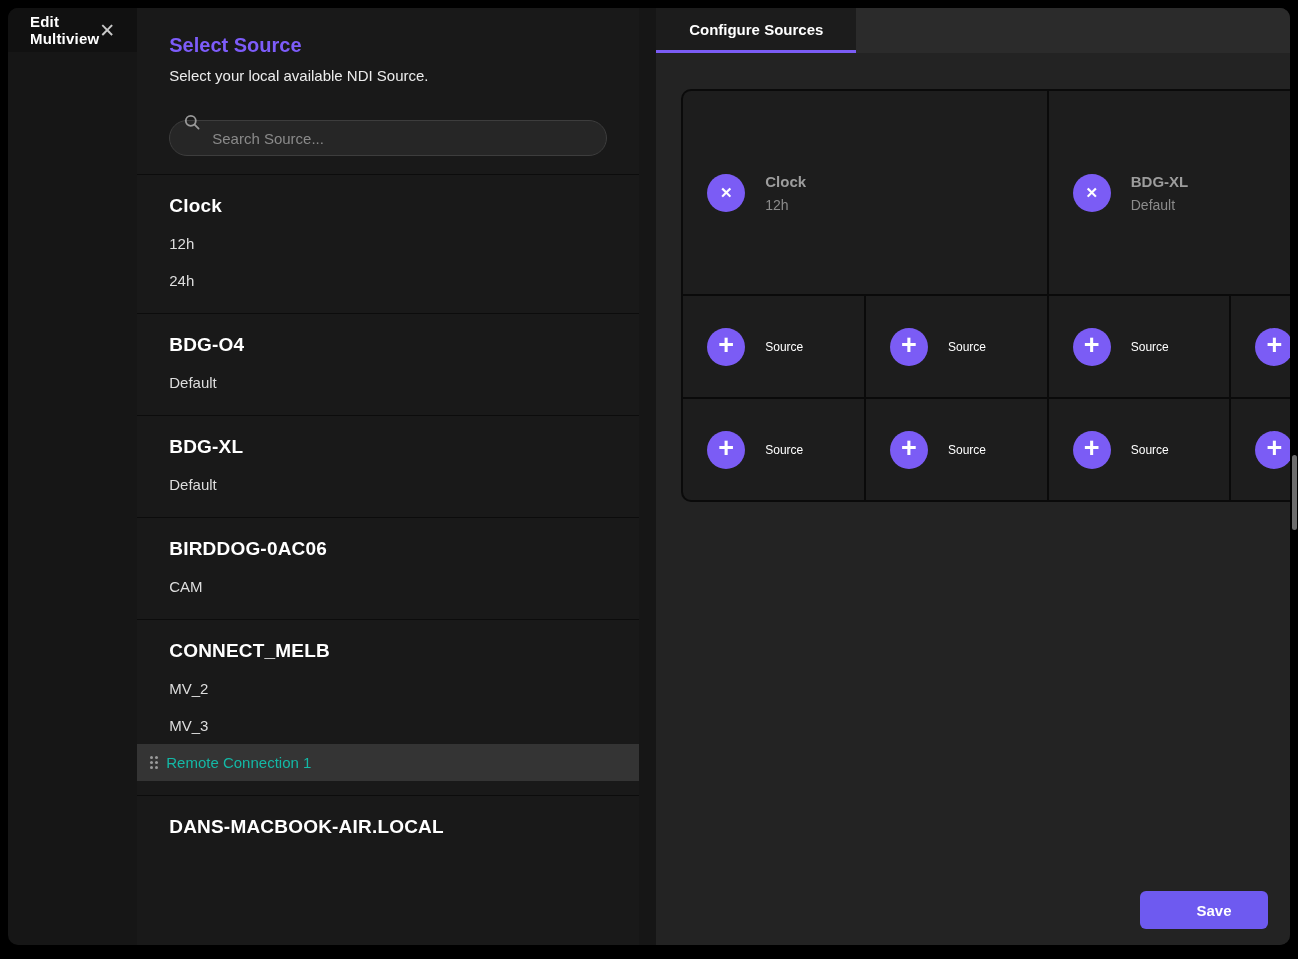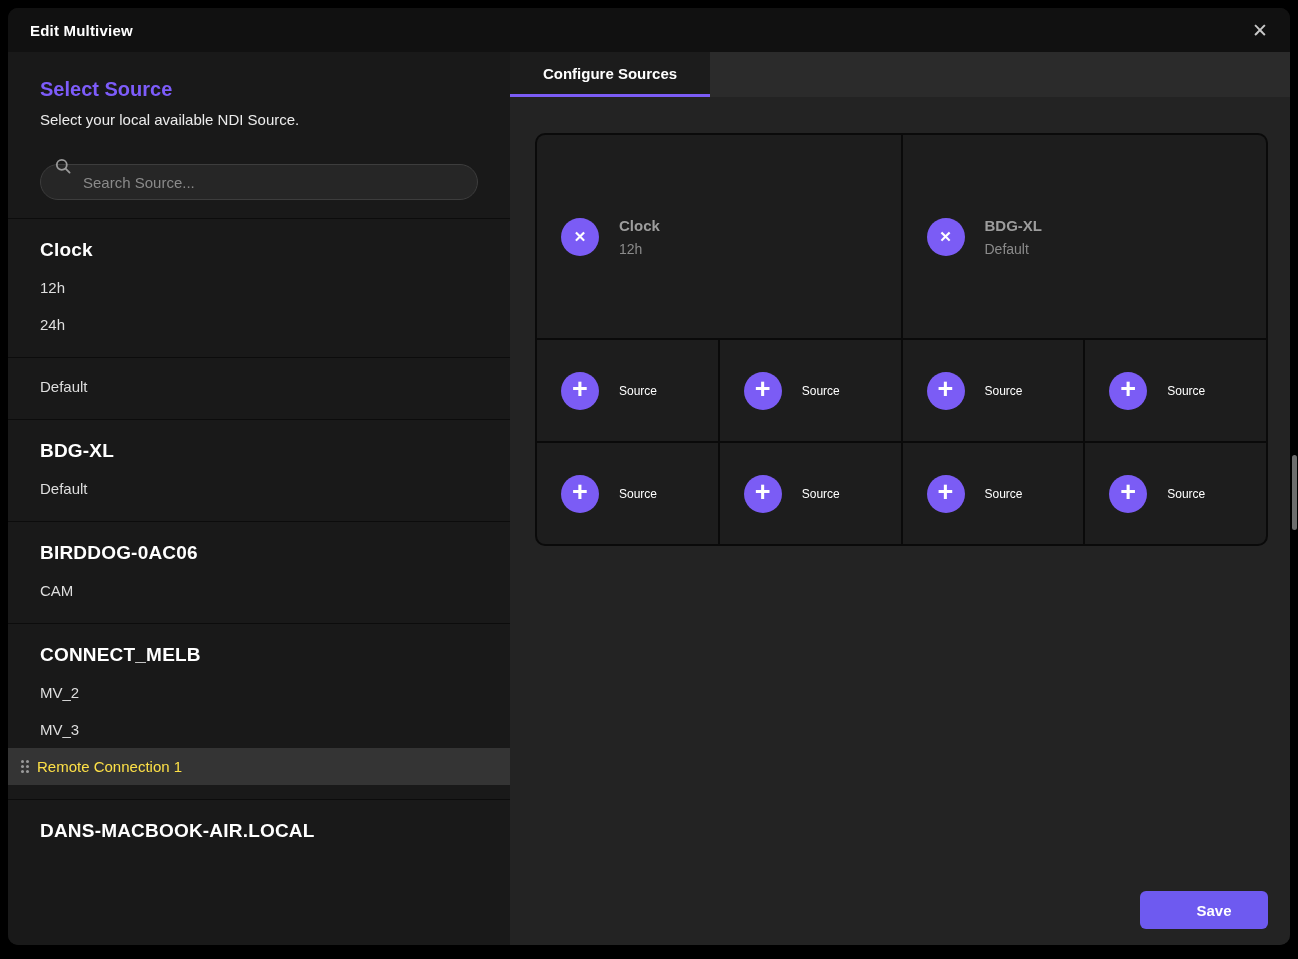--- a/index.html
+++ b/index.html
@@ -1,40 +1,40 @@
 <!DOCTYPE html>
 <html><head>
 <meta charset="utf-8">
 <style>
   * { margin:0; padding:0; box-sizing:border-box; }
   html,body { width:1298px; height:959px; background:#000; font-family:"Liberation Sans",sans-serif; overflow:hidden; }
 
-  .dialog { position:absolute; left:8px; top:8px; width:1282px; height:937px; background:#161616; border-radius:10px; overflow:hidden; display:flex; flex-direction:column; }
+  .dialog { position:absolute; left:8px; top:8px; width:1282px; height:937px; background:#161616; border-radius:10px; overflow:hidden; display:flex; flex-direction:row; }
 
   
   .dlg-header { height:44px; flex:0 0 44px; display:flex; align-items:center; justify-content:space-between; padding:0 22px; background:#111111; }
   .dlg-title { color:#ffffff; font-size:15px; font-weight:bold; letter-spacing:.2px; }
   .close-btn { color:#c9c9c9; font-size:19px; cursor:pointer; line-height:1; }
 
-  .dlg-body { flex:1; display:flex; min-height:0; }
+  .dlg-body { flex:1; display:flex; min-height:0;gap:17px; }
 
   
   .left-panel { width:502px; flex:0 0 502px; background:#191919; position:relative; overflow:hidden; }
   .panel-head { padding:26px 32px 0 32px; }
   .select-source-heading { color:#7d5cfa; font-size:20px; font-weight:bold; margin-bottom:10px; }
   .select-source-sub { color:#ececec; font-size:15px; margin-bottom:20px; }
   .search-wrap { position:relative; margin-bottom:18px; }
   .search-wrap svg { position:absolute; left:15px; top:10px; }
   .search-input { width:100%; height:36px; border-radius:18px; background:#262626; border:1px solid #3d3d3d; color:#dddddd; font-size:15px; padding:0 16px 0 42px; outline:none; font-family:"Liberation Sans",sans-serif;margin-top:16px; }
   .search-input::placeholder { color:#8a8a8a; }
 
   .group { border-top:1px solid #0c0c0c; padding:10px 0 14px 0; }
   .group-header { padding:10px 32px 8px 32px; color:#ffffff; font-size:19px; font-weight:bold; letter-spacing:.2px; }
   .group-item { padding:10px 32px; color:#dedede; font-size:15px; cursor:pointer; position:relative; }
-  .group-item.selected { background:#343434; color:#fde047;padding-left:29px; }
+  .group-item.selected { background:#343434; color:#14b8a6;padding-left:29px; }
   .drag-dots-wrap { position:absolute; left:13px; top:50%; transform:translateY(-50%); width:10px; height:14px; cursor:grab; }
   .drag-dots { display:block; width:3px; height:3px; border-radius:50%; background:#9a9a9a;
     box-shadow:5px 0 0 #9a9a9a, 0 5px 0 #9a9a9a, 5px 5px 0 #9a9a9a, 0 10px 0 #9a9a9a, 5px 10px 0 #9a9a9a; }
 
   
   .right-panel { flex:1; background:#232323; display:flex; flex-direction:column; position:relative; min-width:0; }
   .tab-bar { height:45px; flex:0 0 45px; background:#2b2b2b; display:flex; align-items:stretch; }
   .tab { display:flex; align-items:center; justify-content:center; font-size:15px; cursor:pointer; }
   .tab.active { width:200px; background:#1c1c1c; color:#ffffff; font-weight:bold; border-bottom:3px solid #7b5cf5; }
   .tab.inactive { width:196px; color:#8f8f8f; border-right:1px solid #3a3a3a; }
@@ -79,20 +79,21 @@
         </div>
       </div>
 
       <div class="group">
         <div class="group-header">Clock</div>
         <div class="group-item">12h</div>
         <div class="group-item">24h</div>
       </div>
 
       <div class="group">
+        <div class="group-header">BDG-O4</div>
         <div class="group-item">Default</div>
       </div>
 
       <div class="group">
         <div class="group-header">BDG-XL</div>
         <div class="group-item">Default</div>
       </div>
 
       <div class="group">
         <div class="group-header">BIRDDOG-0AC06</div>

